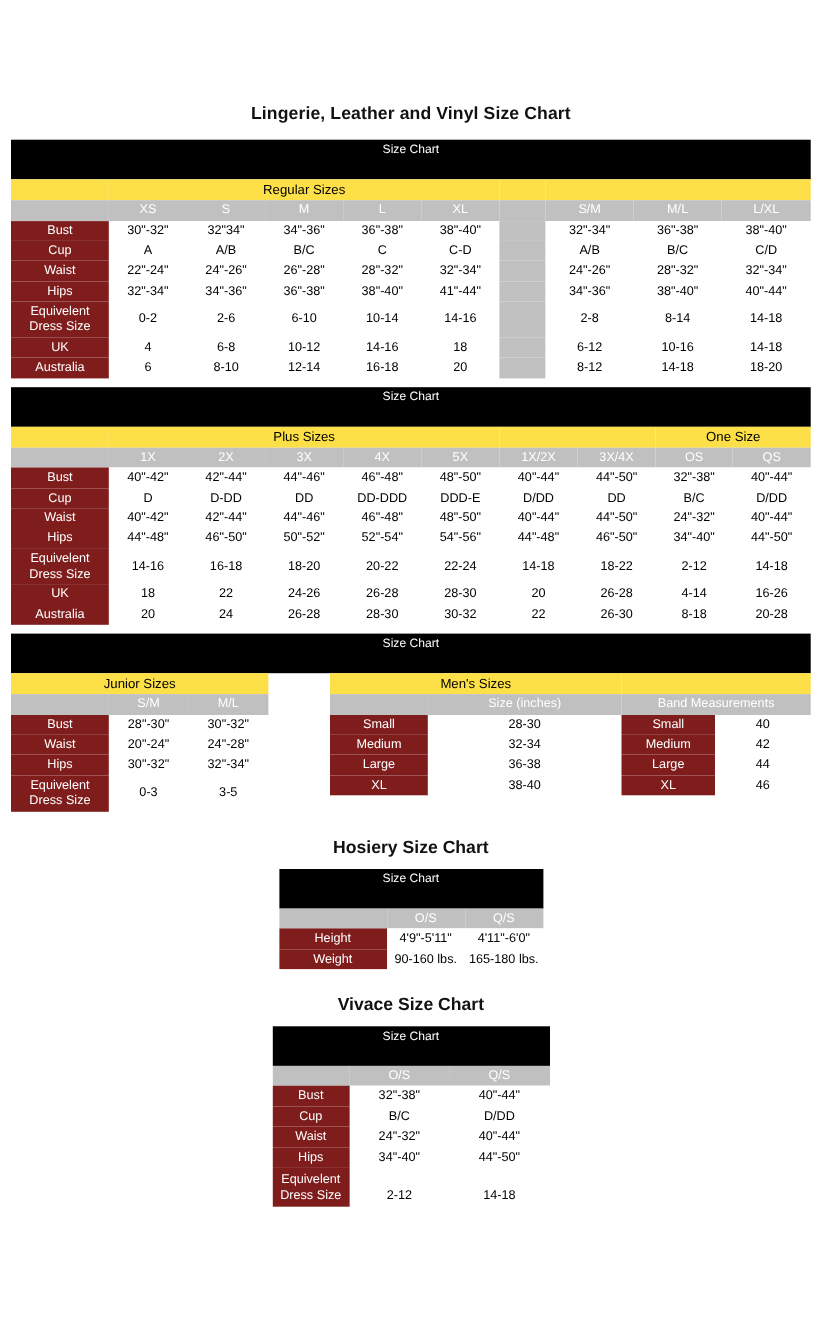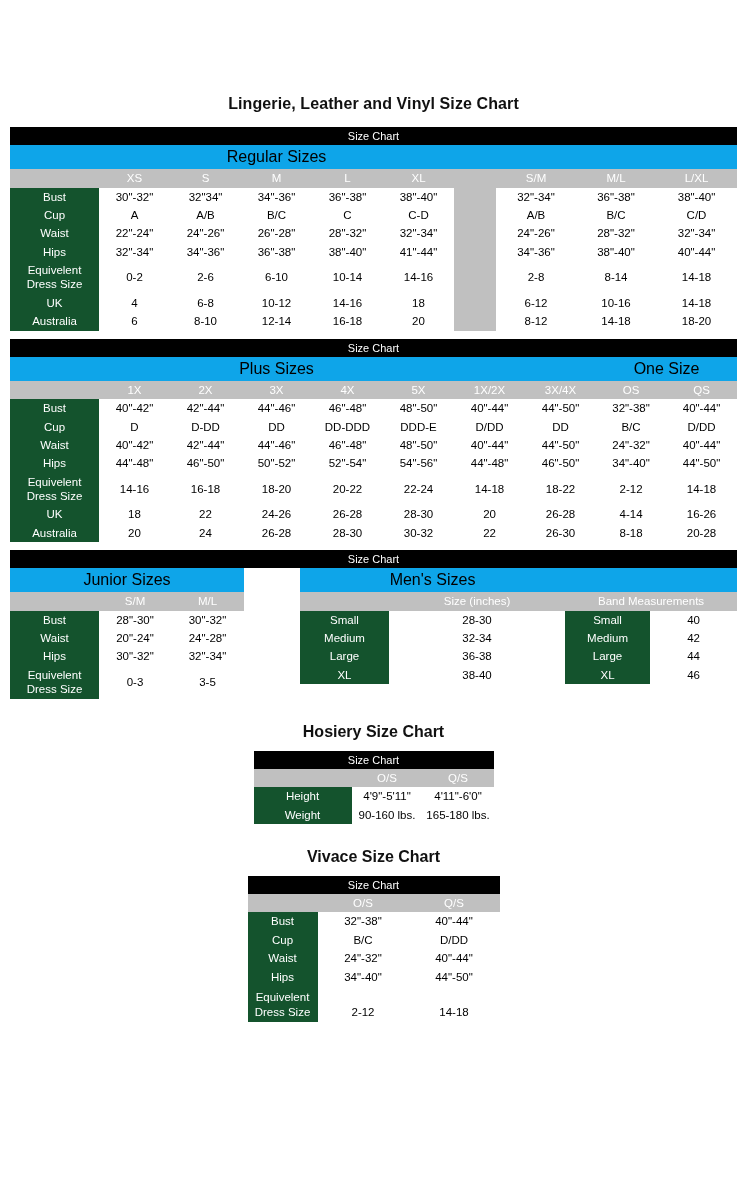--- a/index.html
+++ b/index.html
@@ -30,42 +30,42 @@
     font-size: 16px;
     font-weight: bold;
     text-align: center;
     margin: 18px 0 10px 0;
   }
   .band {
     background: #000000;
     color: #ffffff;
     font-size: 11px;
     text-align: center;
-    padding: 3px 0 2px 0;
+    padding: 3px 0 20px 0;
     line-height: 1.2;
   }
   .chart-wrap {
     width: 727px;
     margin: 0 auto;
   }
   table.grid {
     border-collapse: collapse;
     table-layout: fixed;
     width: 100%;
     font-size: 11.5px;
   }
   table.grid td, table.grid th {
     padding: 2px 2px;
     text-align: center;
     vertical-align: middle;
     line-height: 1.25;
     font-weight: normal;
   }
   .rowlabel {
-    background: #14532d;
+    background: #7f1d1d;
     color: #ffffff;
     text-align: center;
     font-size: 11.5px;
   }
   .hdr {
     background: #c0c0c0;
     color: #ffffff;
     font-size: 11.5px;
   }
   .val {
@@ -76,23 +76,23 @@
   .spacer {
     background: #c0c0c0;
   }
   .blank {
     background: #ffffff;
   }
   .two-line { line-height: 1.15; }
 
   
   .grouprow td {
-    background: #0ea5e9;
+    background: #fde047;
     color: #000000;
-    font-size: 16px;
+    font-size: 12px;
     padding: 2px 0 3px 0;
   }
 
   
   .small-wrap {
     width: 727px;
     margin: 0 auto;
     display: flex;
     gap: 0;
     justify-content: center;

